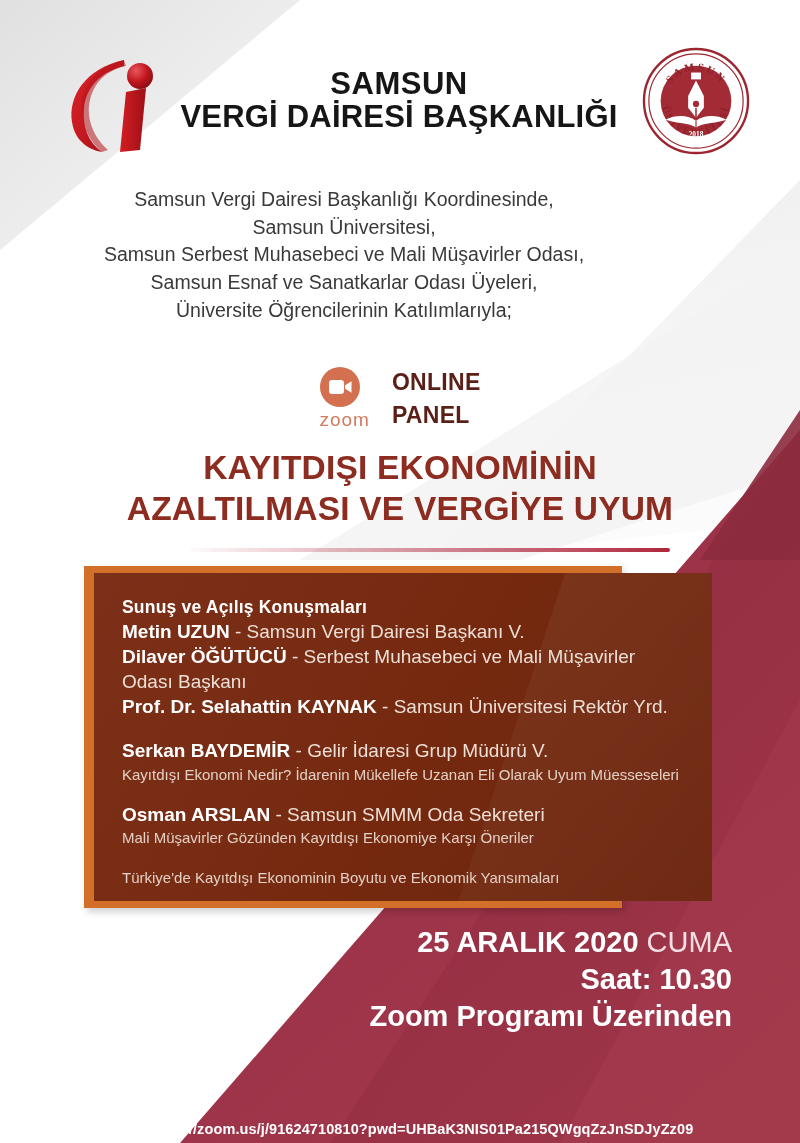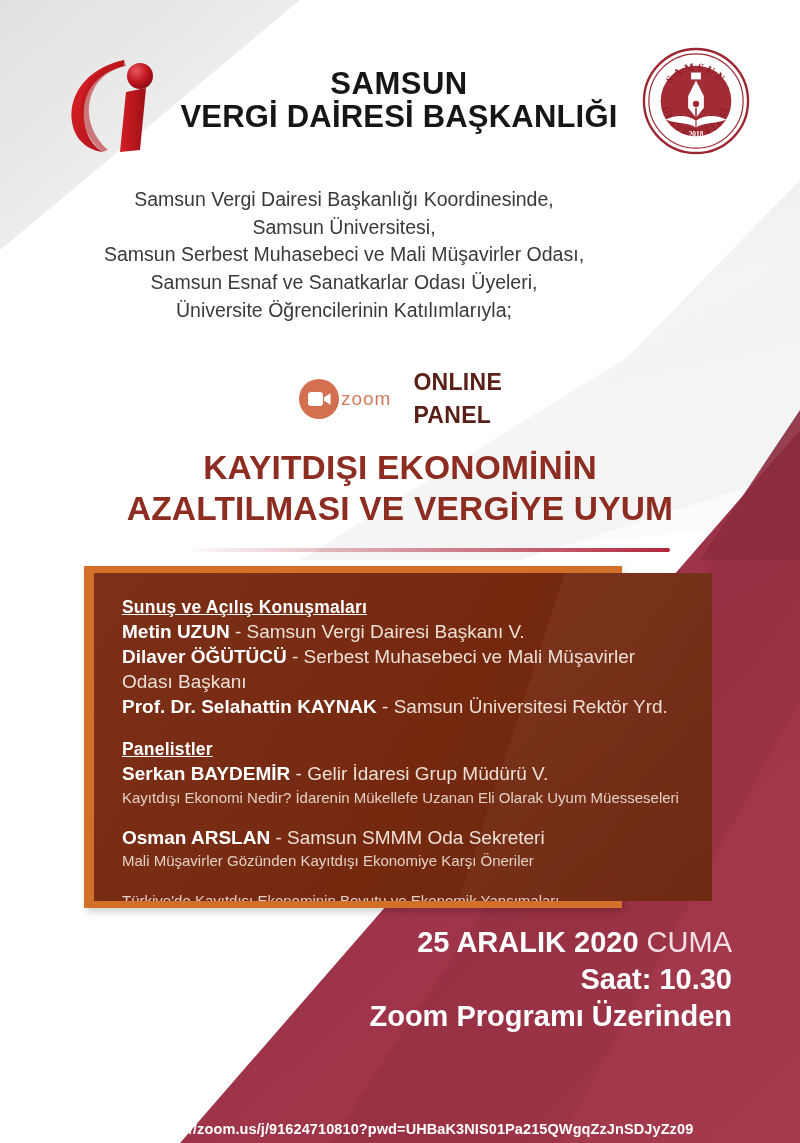--- a/index.html
+++ b/index.html
@@ -46,21 +46,21 @@
     text-align:center;color:#38393b;
     font-size:19.5px;line-height:1.42;font-weight:400;
   }
   .intro div{white-space:nowrap;}
 
   
   .zoomrow{
     position:absolute;left:0;top:366px;width:800px;
     display:flex;align-items:center;justify-content:center;gap:22px;
   }
-  .zoom-brand{display:flex;flex-direction:row;align-items:center;gap:1px;}
+  .zoom-brand{display:flex;flex-direction:column;gap:1px;}
   .zoom-mark{width:42px;height:42px;}
   .zoom-word{
     font-size:19px;letter-spacing:1px;color:#d27a5e;font-weight:400;
   }
   .online-panel{
     color:#5a1f16;font-weight:bold;font-size:23px;line-height:1.42;
     letter-spacing:0.3px;
   }
 
   
@@ -92,21 +92,20 @@
     content:"";position:absolute;right:-120px;top:-40px;
     width:330px;height:520px;
     background:linear-gradient(120deg,rgba(255,255,255,0.055),rgba(255,255,255,0));
     transform:rotate(18deg);
     pointer-events:none;
   }
   .prog-inner{position:relative;padding:24px 26px 0 28px;z-index:2;}
   .sec-head{
     color:#ffffff;font-weight:bold;font-size:17.5px;margin-bottom:2px;
     letter-spacing:0.2px;
-    text-decoration:underline;
   }
   .p-line{font-size:19px;line-height:1.28;color:#eddfd6;margin-bottom:1px;}
   .p-line b{color:#ffffff;font-weight:bold;}
   .p-sub{
     font-size:15px;line-height:1.3;color:#e3cfc4;font-weight:400;
     margin-top:1px;
   }
   .gap{height:19px;}
 
   
@@ -264,21 +263,20 @@
         </div>
         <div class="p-line">
           <b>Dilaver ÖĞÜTÜCÜ</b><span> - Serbest Muhasebeci ve Mali Müşavirler Odası Başkanı</span>
         </div>
         <div class="p-line">
           <b>Prof. Dr. Selahattin KAYNAK</b><span> - Samsun Üniversitesi Rektör Yrd.</span>
         </div>
 
         <div class="gap"></div>
 
-        <div class="sec-head">Panelistler</div>
 
         <div class="p-line">
           <b>Serkan BAYDEMİR</b><span> - Gelir İdaresi Grup Müdürü V.</span>
         </div>
         <div class="p-sub">Kayıtdışı Ekonomi Nedir? İdarenin Mükellefe Uzanan Eli Olarak Uyum Müesseseleri</div>
 
         <div class="gap"></div>
 
         <div class="p-line">
           <b>Osman ARSLAN</b><span> - Samsun SMMM Oda Sekreteri</span>

